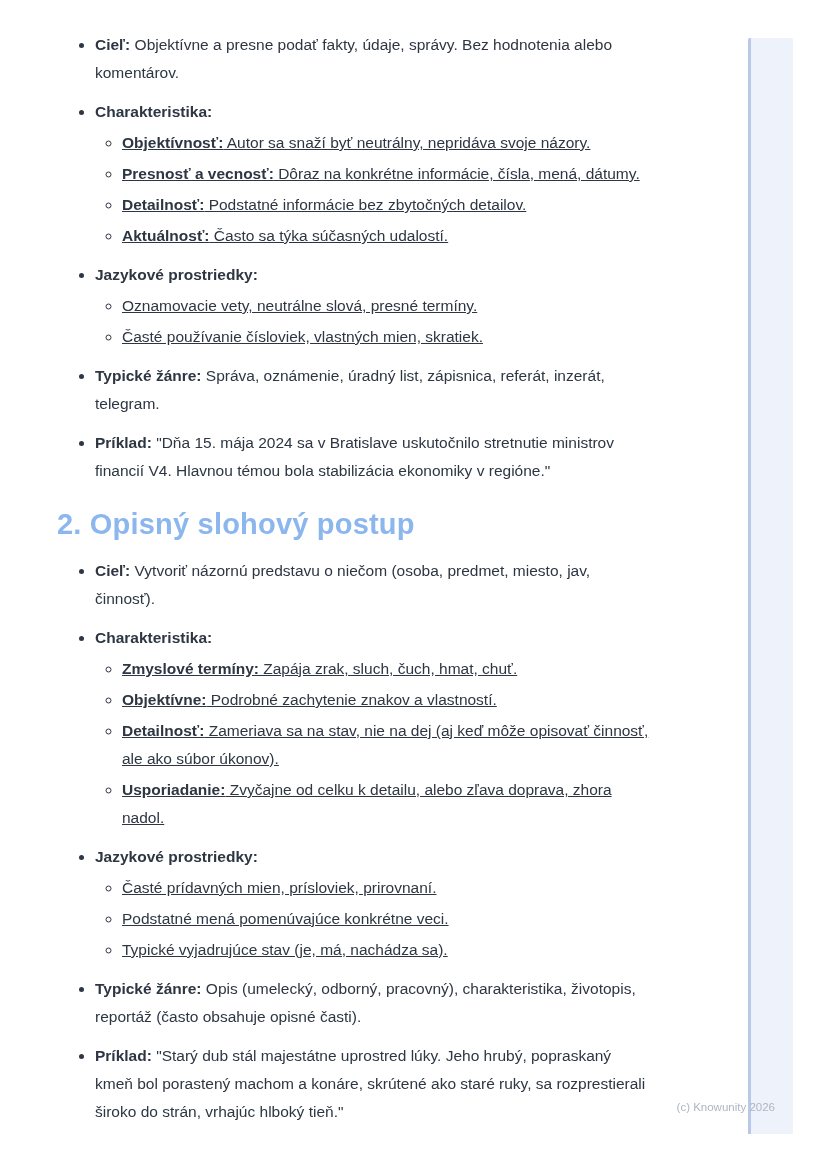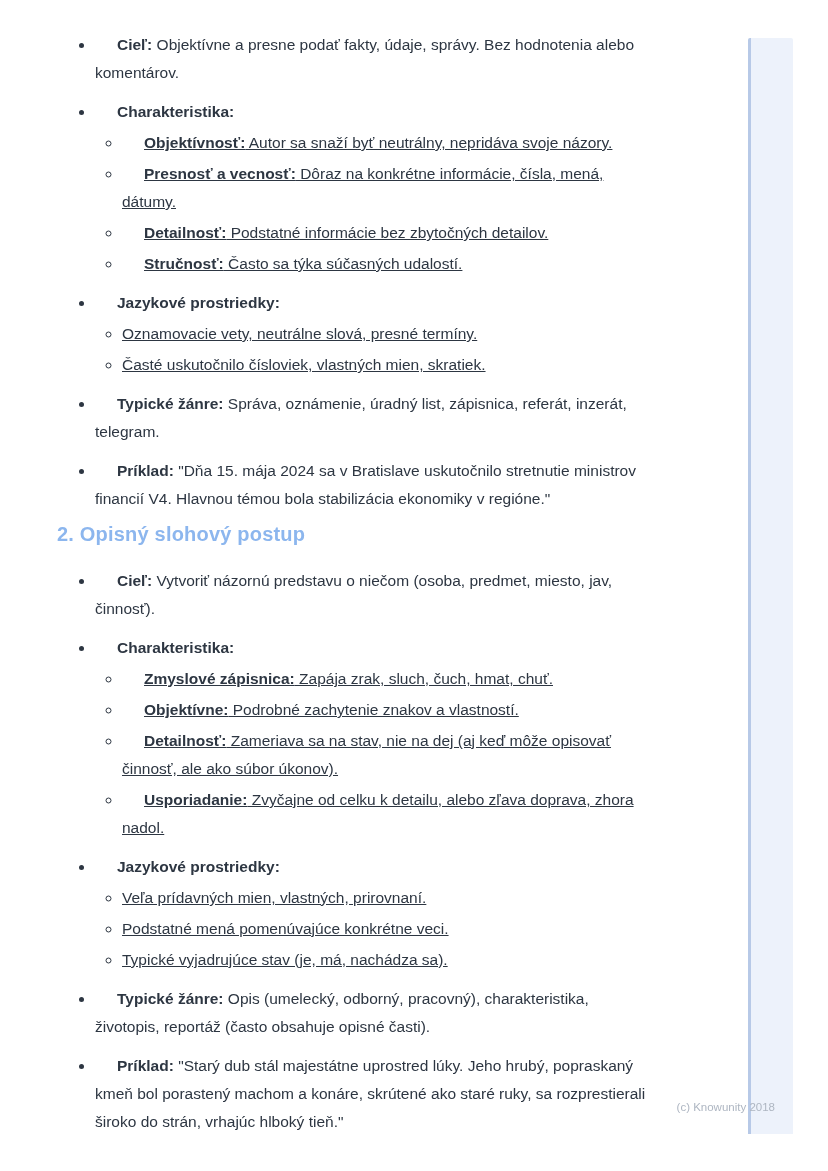--- a/index.html
+++ b/index.html
@@ -30,42 +30,42 @@
     position: absolute;
     top: 31px;
     left: 57px;
     width: 592px;
     z-index: 1;
     font-size: 15.5px;
     line-height: 28px;
   }
   .doc-content section { margin: 0; }
   h2.heading {
-    font-size: 20px;
+    font-size: 29px;
     line-height: 34px;
     font-weight: 700;
-    margin: 4px 0 16px 0;
+    margin: 22px 0 16px 0;
     letter-spacing: 0.2px;
   }
   ul { margin: 0; }
   ul.top {
     list-style-type: disc;
     padding-left: 38px;
   }
   ul.top > li { margin-bottom: 11px; }
   ul.top > li:last-child { margin-bottom: 0; }
   ul.sub {
     list-style-type: circle;
     padding-left: 27px;
     margin-top: 2px;
     text-decoration: underline;
   }
   ul.sub > li { margin-top: 3px; }
   p.line { margin: 0; }
-  strong { font-weight: 700; margin-left: 22px; }
+  strong { font-weight: 700; }
   .footer {
     position: absolute;
     top: 1100px;
     right: 53px;
     font-size: 11.5px;
     line-height: 14px;
     z-index: 2;
   }
 </style>
 </head>
@@ -85,32 +85,32 @@
             <li>
               <p class="line"><strong>Objektívnosť:</strong> Autor sa snaží byť neutrálny, nepridáva svoje názory.</p>
             </li>
             <li>
               <p class="line"><strong>Presnosť a vecnosť:</strong> Dôraz na konkrétne informácie, čísla, mená, dátumy.</p>
             </li>
             <li>
               <p class="line"><strong>Detailnosť:</strong> Podstatné informácie bez zbytočných detailov.</p>
             </li>
             <li>
-              <p class="line"><strong>Stručnosť:</strong> Často sa týka súčasných udalostí.</p>
+              <p class="line"><strong>Aktuálnosť:</strong> Často sa týka súčasných udalostí.</p>
             </li>
           </ul>
         </li>
         <li>
           <p class="line"><strong>Jazykové prostriedky:</strong></p>
           <ul class="sub">
             <li>
               <p class="line">Oznamovacie vety, neutrálne slová, presné termíny.</p>
             </li>
             <li>
-              <p class="line">Časté uskutočnilo čísloviek, vlastných mien, skratiek.</p>
+              <p class="line">Časté používanie čísloviek, vlastných mien, skratiek.</p>
             </li>
           </ul>
         </li>
         <li>
           <p class="line"><strong>Typické žánre:</strong> Správa, oznámenie, úradný list, zápisnica, referát, inzerát, telegram.</p>
         </li>
         <li>
           <p class="line"><strong>Príklad:</strong> "Dňa 15. mája 2024 sa v Bratislave uskutočnilo stretnutie ministrov financií V4. Hlavnou témou bola stabilizácia ekonomiky v regióne."</p>
         </li>
       </ul>
@@ -118,50 +118,50 @@
     <section>
       <h2 class="heading" style="color: rgb(140, 182, 238);">2. Opisný slohový postup</h2>
       <ul class="top">
         <li>
           <p class="line"><strong>Cieľ:</strong> Vytvoriť názornú predstavu o niečom (osoba, predmet, miesto, jav, činnosť).</p>
         </li>
         <li>
           <p class="line"><strong>Charakteristika:</strong></p>
           <ul class="sub">
             <li>
-              <p class="line"><strong>Zmyslové zápisnica:</strong> Zapája zrak, sluch, čuch, hmat, chuť.</p>
+              <p class="line"><strong>Zmyslové termíny:</strong> Zapája zrak, sluch, čuch, hmat, chuť.</p>
             </li>
             <li>
               <p class="line"><strong>Objektívne:</strong> Podrobné zachytenie znakov a vlastností.</p>
             </li>
             <li>
               <p class="line"><strong>Detailnosť:</strong> Zameriava sa na stav, nie na dej (aj keď môže opisovať činnosť, ale ako súbor úkonov).</p>
             </li>
             <li>
               <p class="line"><strong>Usporiadanie:</strong> Zvyčajne od celku k detailu, alebo zľava doprava, zhora nadol.</p>
             </li>
           </ul>
         </li>
         <li>
           <p class="line"><strong>Jazykové prostriedky:</strong></p>
           <ul class="sub">
             <li>
-              <p class="line">Veľa prídavných mien, vlastných, prirovnaní.</p>
+              <p class="line">Časté prídavných mien, prísloviek, prirovnaní.</p>
             </li>
             <li>
               <p class="line">Podstatné mená pomenúvajúce konkrétne veci.</p>
             </li>
             <li>
               <p class="line">Typické vyjadrujúce stav (je, má, nachádza sa).</p>
             </li>
           </ul>
         </li>
         <li>
           <p class="line"><strong>Typické žánre:</strong> Opis (umelecký, odborný, pracovný), charakteristika, životopis, reportáž (často obsahuje opisné časti).</p>
         </li>
         <li>
           <p class="line"><strong>Príklad:</strong> "Starý dub stál majestátne uprostred lúky. Jeho hrubý, popraskaný kmeň bol porastený machom a konáre, skrútené ako staré ruky, sa rozprestierali široko do strán, vrhajúc hlboký tieň."</p>
         </li>
       </ul>
     </section>
   </main>
 
-<div class="footer" style="color: rgb(174, 182, 194);">(c) Knowunity 2018</div>
+<div class="footer" style="color: rgb(174, 182, 194);">(c) Knowunity 2026</div>
 
 </body></html>

